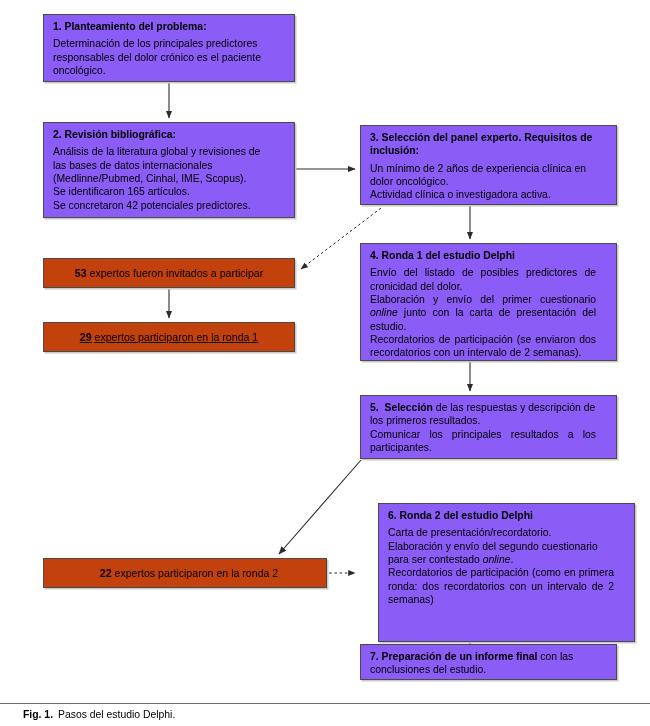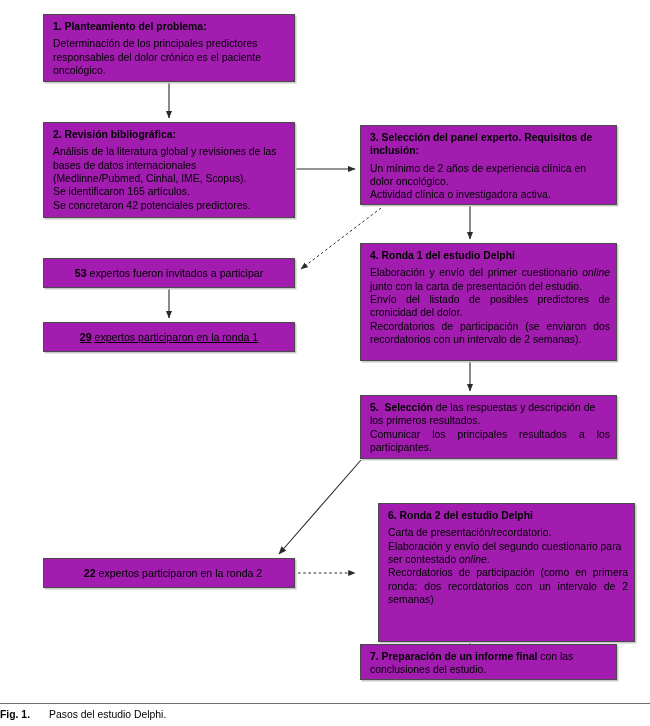--- a/index.html
+++ b/index.html
@@ -29,24 +29,24 @@
     left: 0; top: 0;
     width: 650px;
     height: 726px;
     pointer-events: none;
   }
 
   
   .box {
     position: absolute;
     box-sizing: border-box;
-    background: #a21caf;
+    background: #8b5cf6;
     border: 1px solid #4a4a4a;
     box-shadow: 1.5px 1.5px 0 0 #c9c9c9;
-    padding: 5px 6px 6px 9px;
+    padding: 5px 20px 6px 9px;
     font-size: 10.4px;
     line-height: 1.28;
   }
   .box p {
     margin: 0 0 0 0;
   }
   .box p + p {
     margin-top: 0.0em;
   }
   .box p.gap {
@@ -59,59 +59,59 @@
   .box .inl-b { font-weight: bold; }
   .box .ital  { font-style: italic; }
 
   
   .just { text-align: justify; text-align-last: left; }
 
   
   .pillbox {
     position: absolute;
     box-sizing: border-box;
-    background: #a21caf;
+    background: #c2410c;
     border: 1px solid #4a4a4a;
     box-shadow: 1.5px 1.5px 0 0 #c9c9c9;
     display: flex;
     align-items: center;
     justify-content: center;
     font-size: 10.6px;
   }
   .pillbox .num { font-weight: bold; margin-right: 3px; }
 
   
   #box1      { left: 43px;  top: 14px;  width: 252px; height: 68px; }
   #box2      { left: 43px;  top: 122px; width: 252px; height: 96px; }
   #box3      { left: 360px; top: 125px; width: 257px; height: 80px; }
   #box4      { left: 360px; top: 243px; width: 257px; height: 118px; }
   #box5      { left: 360px; top: 395px; width: 257px; height: 64px; }
   #box6      { left: 378px; top: 503px; width: 257px; height: 139px; }
   #box7      { left: 360px; top: 644px; width: 257px; height: 36px; }
   #invited   { left: 43px;  top: 258px; width: 252px; height: 30px; }
   #round1    { left: 43px;  top: 322px; width: 252px; height: 30px; text-decoration: underline; }
-  #round2    { left: 43px;  top: 558px; width: 252px; height: 30px; padding-left: 8px; }
+  #round2    { left: 43px;  top: 558px; width: 284px; height: 30px; padding-left: 8px; }
 
   
   #caption-rule {
     position: absolute;
     left: 0;
     top: 703px;
     width: 650px;
     height: 1px;
     background: #6e6e6e;
   }
   #caption {
     position: absolute;
     left: 0;
     top: 709px;
     width: 650px;
     font-size: 10.4px;
   }
-  #caption .figlabel { font-weight: bold; margin-right: 19px; }
+  #caption .figlabel { font-weight: bold; margin-right: 5px; padding-left: 23px; }
 </style>
 </head>
 <body>
 
 <div id="flow">
 
   <svg id="connectors" viewBox="0 0 650 726" width="650" height="726" xmlns="http://www.w3.org/2000/svg">
     <defs>
       <marker id="ah" markerWidth="9" markerHeight="9" refX="7.4" refY="3.2" orient="auto" markerUnits="userSpaceOnUse">
         <path d="M0,0 L8,3.2 L0,6.4 z" fill="#2b2b2b"></path>
@@ -153,22 +153,22 @@
   </div>
 
   <div class="box" id="box3">
     <span class="hd">3. Selección del panel experto. Requisitos de inclusión:</span>
     <p>Un mínimo de 2 años de experiencia clínica en dolor oncológico.</p>
     <p>Actividad clínica o investigadora activa.</p>
   </div>
 
   <div class="box" id="box4">
     <span class="hd">4. Ronda 1 del estudio Delphi</span>
+    <p class="just">Envío del listado de posibles predictores de cronicidad del dolor.</p>
     <p class="just"><span>Elaboración y envío del primer cuestionario </span><span class="ital">online</span><span> junto con la carta de presentación del estudio.</span></p>
-    <p class="just">Envío del listado de posibles predictores de cronicidad del dolor.</p>
     <p class="just">Recordatorios de participación (se enviaron dos recordatorios con un intervalo de 2 semanas).</p>
   </div>
 
   <div class="box" id="box5">
     <p><span class="inl-b">5.</span>&nbsp; <span class="inl-b">Selección</span><span> de las respuestas y descripción de los primeros resultados.</span></p>
     <p class="gap just">Comunicar los principales resultados a los participantes.</p>
   </div>
 
   <div class="box" id="box6">
     <span class="hd">6. Ronda 2 del estudio Delphi</span>

